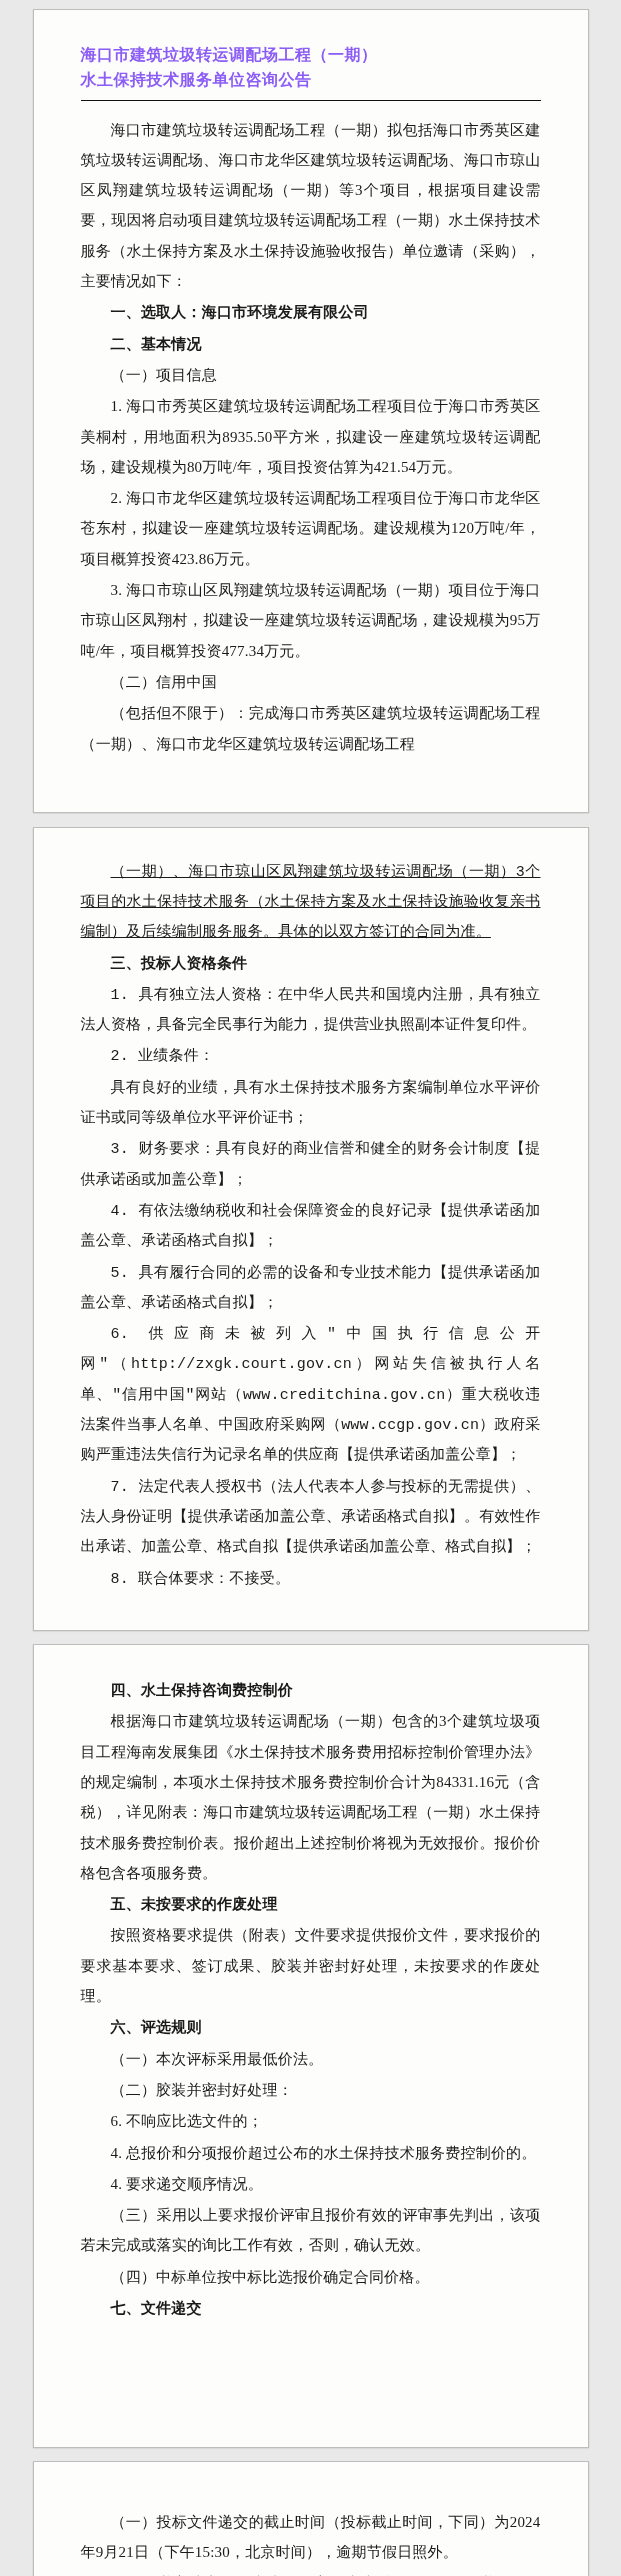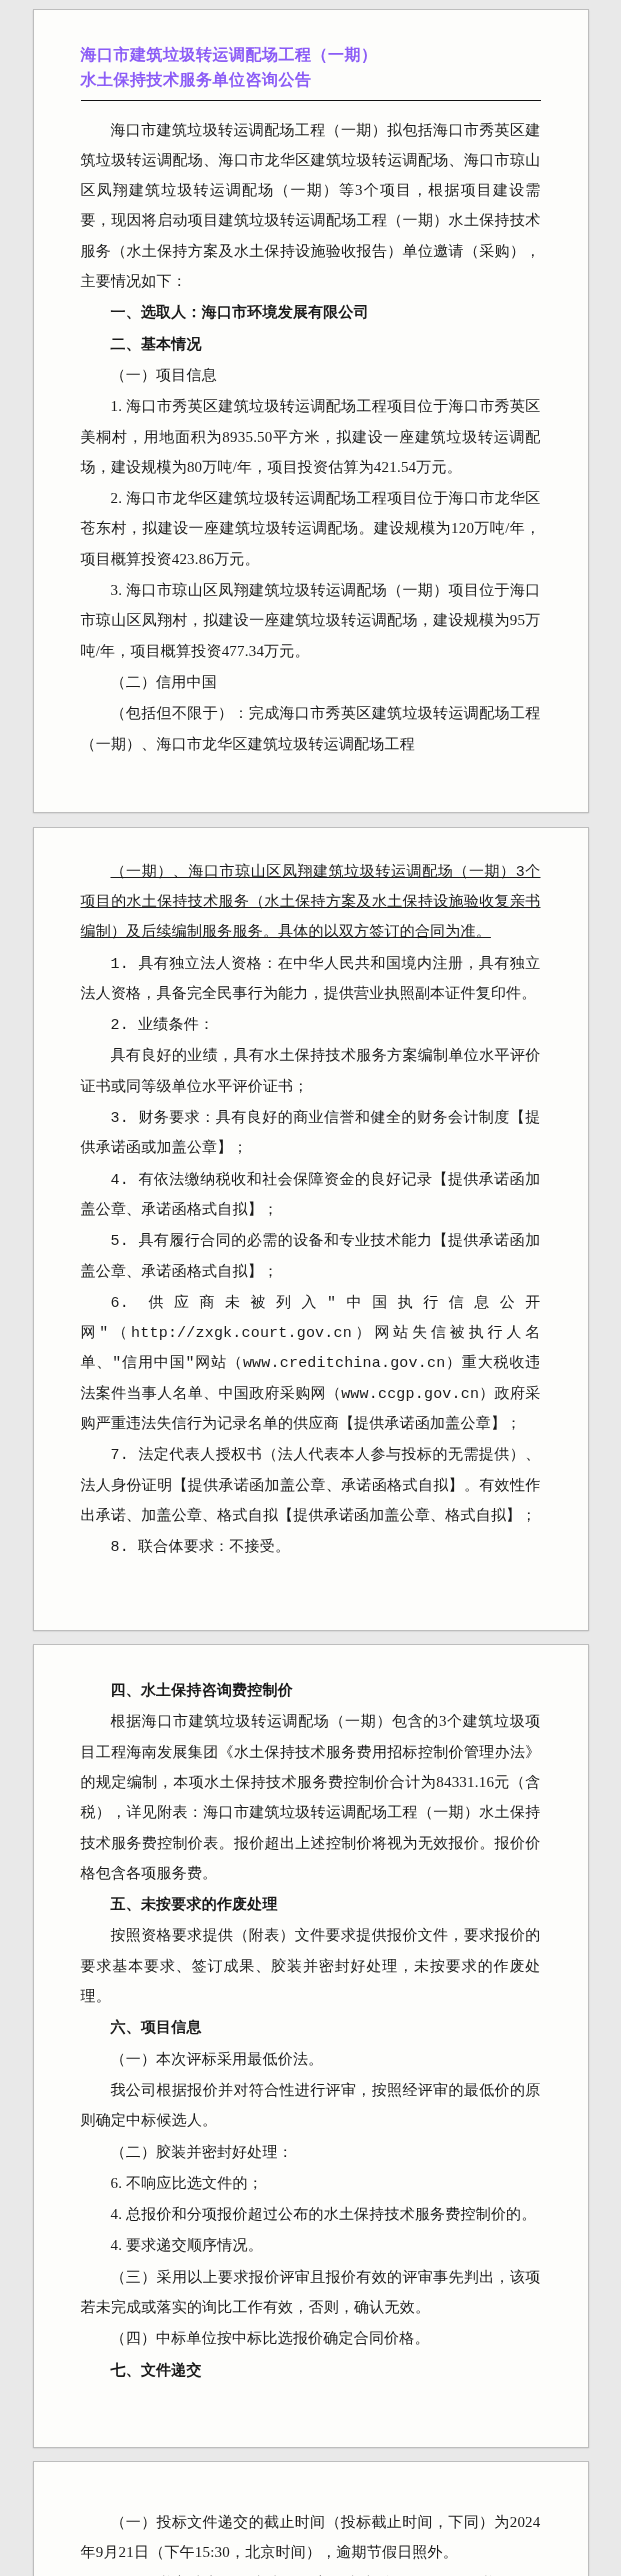--- a/index.html
+++ b/index.html
@@ -56,39 +56,39 @@
     <p class="body sub-head">（一）项目信息</p>
     <p class="body">1. 海口市秀英区建筑垃圾转运调配场工程项目位于海口市秀英区美桐村，用地面积为8935.50平方米，拟建设一座建筑垃圾转运调配场，建设规模为80万吨/年，项目投资估算为421.54万元。</p>
     <p class="body">2. 海口市龙华区建筑垃圾转运调配场工程项目位于海口市龙华区苍东村，拟建设一座建筑垃圾转运调配场。建设规模为120万吨/年，项目概算投资423.86万元。</p>
     <p class="body">3. 海口市琼山区凤翔建筑垃圾转运调配场（一期）项目位于海口市琼山区凤翔村，拟建设一座建筑垃圾转运调配场，建设规模为95万吨/年，项目概算投资477.34万元。</p>
     <p class="body sub-head">（二）信用中国</p>
     <p class="body">（包括但不限于）：完成海口市秀英区建筑垃圾转运调配场工程（一期）、海口市龙华区建筑垃圾转运调配场工程</p>
   </div>
 
   <div class="page p2">
     <p class="body ul">（一期）、海口市琼山区凤翔建筑垃圾转运调配场（一期）3个项目的水土保持技术服务（水土保持方案及水土保持设施验收复亲书编制）及后续编制服务服务。具体的以双方签订的合同为准。</p>
+    <p class="body sec-head">三、投标人资格条件</p>
     <p class="body">1. 具有独立法人资格：在中华人民共和国境内注册，具有独立法人资格，具备完全民事行为能力，提供营业执照副本证件复印件。</p>
     <p class="body">2. 业绩条件：</p>
     <p class="body">具有良好的业绩，具有水土保持技术服务方案编制单位水平评价证书或同等级单位水平评价证书；</p>
     <p class="body">3. 财务要求：具有良好的商业信誉和健全的财务会计制度【提供承诺函或加盖公章】；</p>
     <p class="body">4. 有依法缴纳税收和社会保障资金的良好记录【提供承诺函加盖公章、承诺函格式自拟】；</p>
     <p class="body">5. 具有履行合同的必需的设备和专业技术能力【提供承诺函加盖公章、承诺函格式自拟】；</p>
     <p class="body">6. 供应商未被列入"中国执行信息公开网"（http://zxgk.court.gov.cn）网站失信被执行人名单、"信用中国"网站（www.creditchina.gov.cn）重大税收违法案件当事人名单、中国政府采购网（www.ccgp.gov.cn）政府采购严重违法失信行为记录名单的供应商【提供承诺函加盖公章】；</p>
     <p class="body">7. 法定代表人授权书（法人代表本人参与投标的无需提供）、法人身份证明【提供承诺函加盖公章、承诺函格式自拟】。有效性作出承诺、加盖公章、格式自拟【提供承诺函加盖公章、格式自拟】；</p>
     <p class="body">8. 联合体要求：不接受。</p>
   </div>
 
   <div class="page p3">
     <p class="body sec-head">四、水土保持咨询费控制价</p>
     <p class="body">根据海口市建筑垃圾转运调配场（一期）包含的3个建筑垃圾项目工程海南发展集团《水土保持技术服务费用招标控制价管理办法》的规定编制，本项水土保持技术服务费控制价合计为84331.16元（含税），详见附表：海口市建筑垃圾转运调配场工程（一期）水土保持技术服务费控制价表。报价超出上述控制价将视为无效报价。报价价格包含各项服务费。</p>
     <p class="body sec-head">五、未按要求的作废处理</p>
     <p class="body">按照资格要求提供（附表）文件要求提供报价文件，要求报价的要求基本要求、签订成果、胶装并密封好处理，未按要求的作废处理。</p>
-    <p class="body sec-head">六、项目信息</p>
+    <p class="body sec-head">六、评选规则</p>
     <p class="body">（一）本次评标采用最低价法。</p>
-    <p class="body">我公司根据报价并对符合性进行评审，按照经评审的最低价的原则确定中标候选人。</p>
     <p class="body">（二）胶装并密封好处理：</p>
     <p class="body">6. 不响应比选文件的；</p>
     <p class="body">4. 总报价和分项报价超过公布的水土保持技术服务费控制价的。</p>
     <p class="body">4. 要求递交顺序情况。</p>
     <p class="body">（三）采用以上要求报价评审且报价有效的评审事先判出，该项若未完成或落实的询比工作有效，否则，确认无效。</p>
     <p class="body">（四）中标单位按中标比选报价确定合同价格。</p>
     <p class="body sec-head">七、文件递交</p>
   </div>
 
   <div class="page p4">

